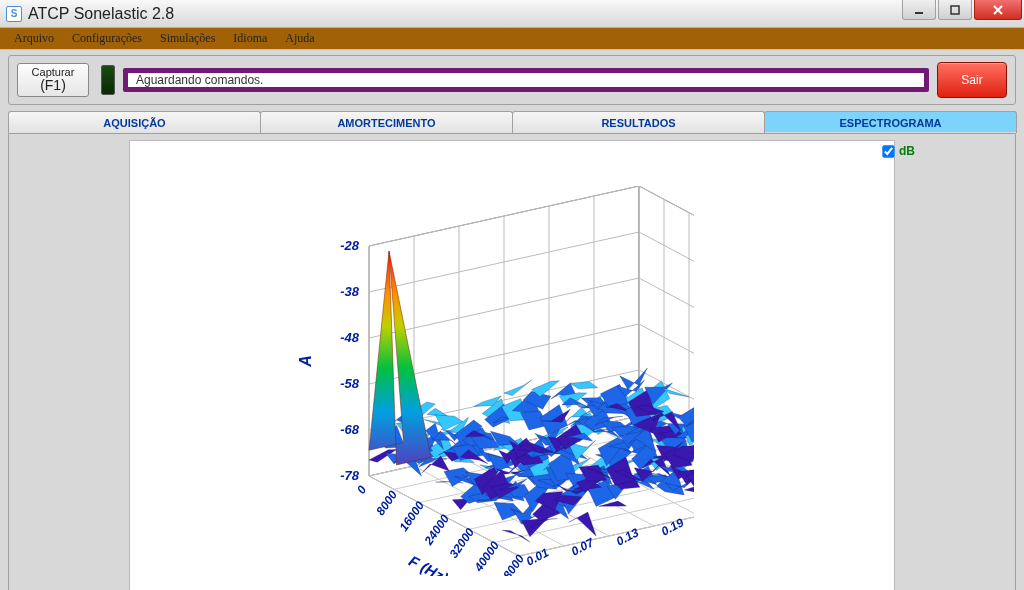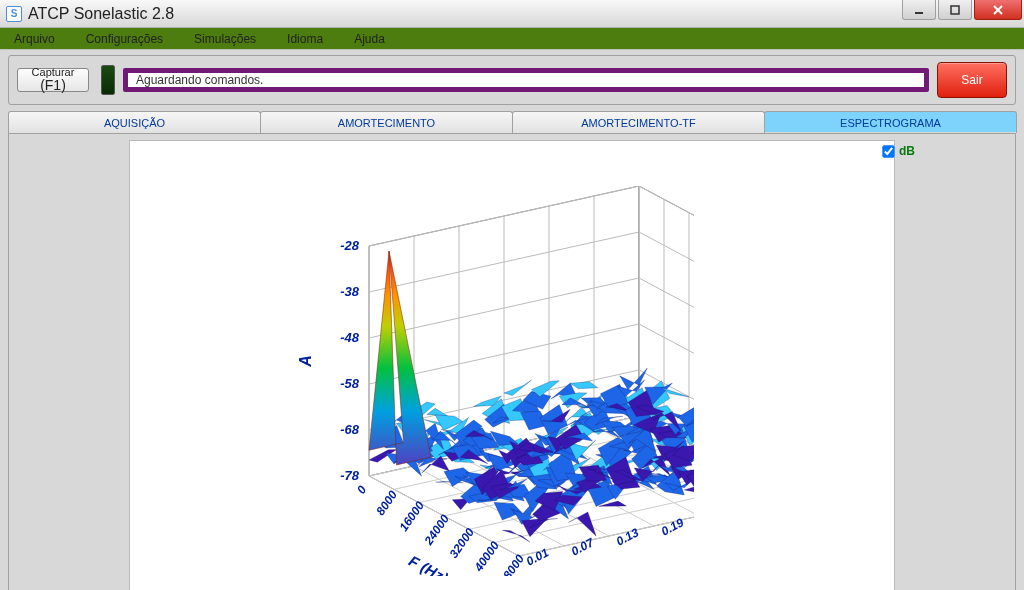--- a/index.html
+++ b/index.html
@@ -46,43 +46,44 @@
   }
   .win-btn.close {
     background: linear-gradient(to bottom,#f07070,#d03020);
     border-color:#a02010;
     color:#fff;
     width:48px;
   }
   
   .menubar {
     height: 22px;
-    background: #4d7c0f;
+    background: #a16207;
     border-bottom: 1px solid #c0c0c0;
     display:flex;align-items:center;
     padding-left:6px;
-    gap:15px;
+    gap:2px;
+    font-family:Liberation Serif, serif;
   }
   .menu-item {
     padding: 2px 8px;
     font-size:12px;
     color:#222;
     cursor:default;
   }
   
   .toolbar-panel {
     margin:5px 8px 0 8px;
     background:#d8d8d8;
     border:1px solid #a0a0a0;
     border-radius:3px;
     padding:6px 8px;
     display:flex;align-items:center;gap:8px;
   }
   .tbtn {
-    width:72px;height:24px;
+    width:72px;height:34px;
     background:linear-gradient(to bottom,#fdfdfd,#e6e6e6);
     border:1px solid #888;border-radius:3px;
     font-size:11px;color:#222;
     display:flex;flex-direction:column;align-items:center;justify-content:center;
     line-height:1.1;
     cursor:pointer;
   }
   .tbtn .sub{font-size:14px;}
   .indicator {
     width:14px;height:30px;
@@ -112,21 +113,21 @@
     display:flex;
     font-size:11px;
   }
   .tab {
     flex:1;
     height:22px;
     border:1px solid #a0a0a0;
     border-bottom:none;
     background:linear-gradient(to bottom,#f6f6f6,#e2e2e2);
     display:flex;align-items:center;justify-content:center;
-    color:#003a9c;font-weight:normal;
+    color:#003a9c;font-weight:bold;
     border-radius:3px 3px 0 0;
     margin-right:-1px;
     cursor:pointer;
   }
   .tab.active {
     background:#7dd3fc;
     position:relative;
   }
   .tab.active::after{
     content:"";position:absolute;left:0;right:0;bottom:-1px;height:2px;background:#d8d8d8;
@@ -200,21 +201,21 @@
     <span class="sub">(F1)</span>
   </button>
   <div class="indicator"></div>
   <div class="status-box">Aguardando comandos.</div>
   <button class="exit-btn">Sair</button>
 </div>
 
 <div class="tabs">
   <div class="tab">AQUISIÇÃO</div>
   <div class="tab">AMORTECIMENTO</div>
-  <div class="tab">AMORTECIMENTO-TF</div>
+  <div class="tab">RESULTADOS</div>
   <div class="tab active">ESPECTROGRAMA</div>
 </div>
 
 <div class="content-panel">
   <div class="chart-white"></div>
   <label class="db-check">
     <input type="checkbox" checked="" style="">
     <span>dB</span>
   </label>
 

